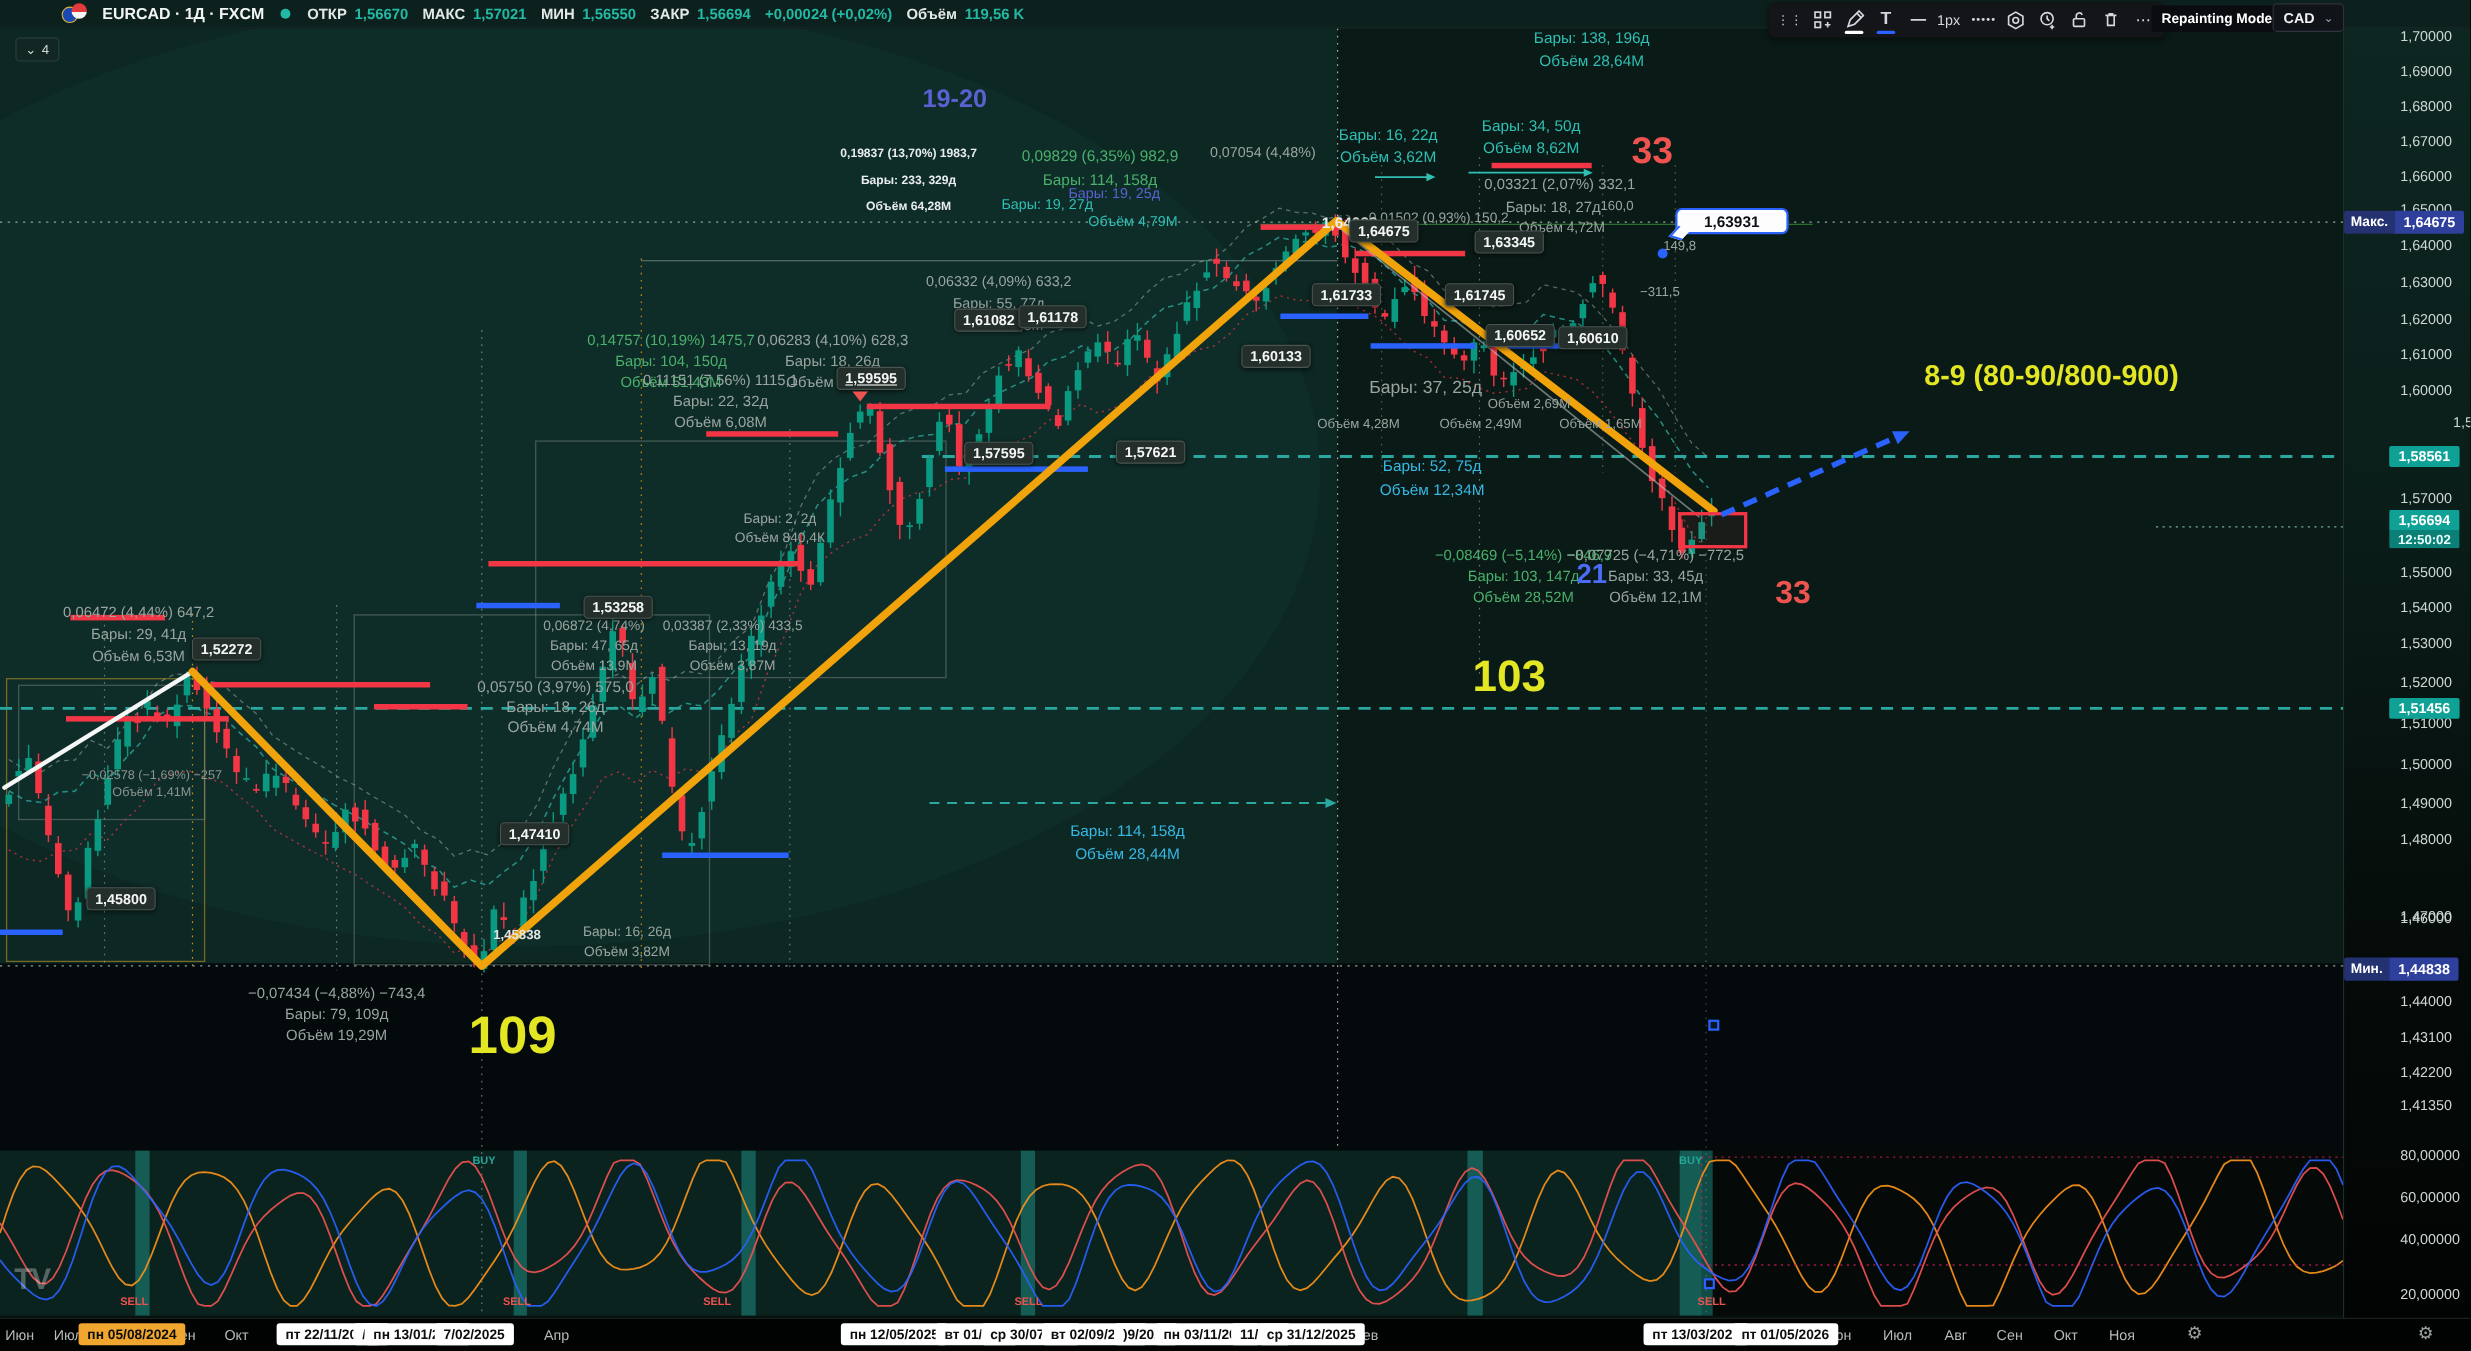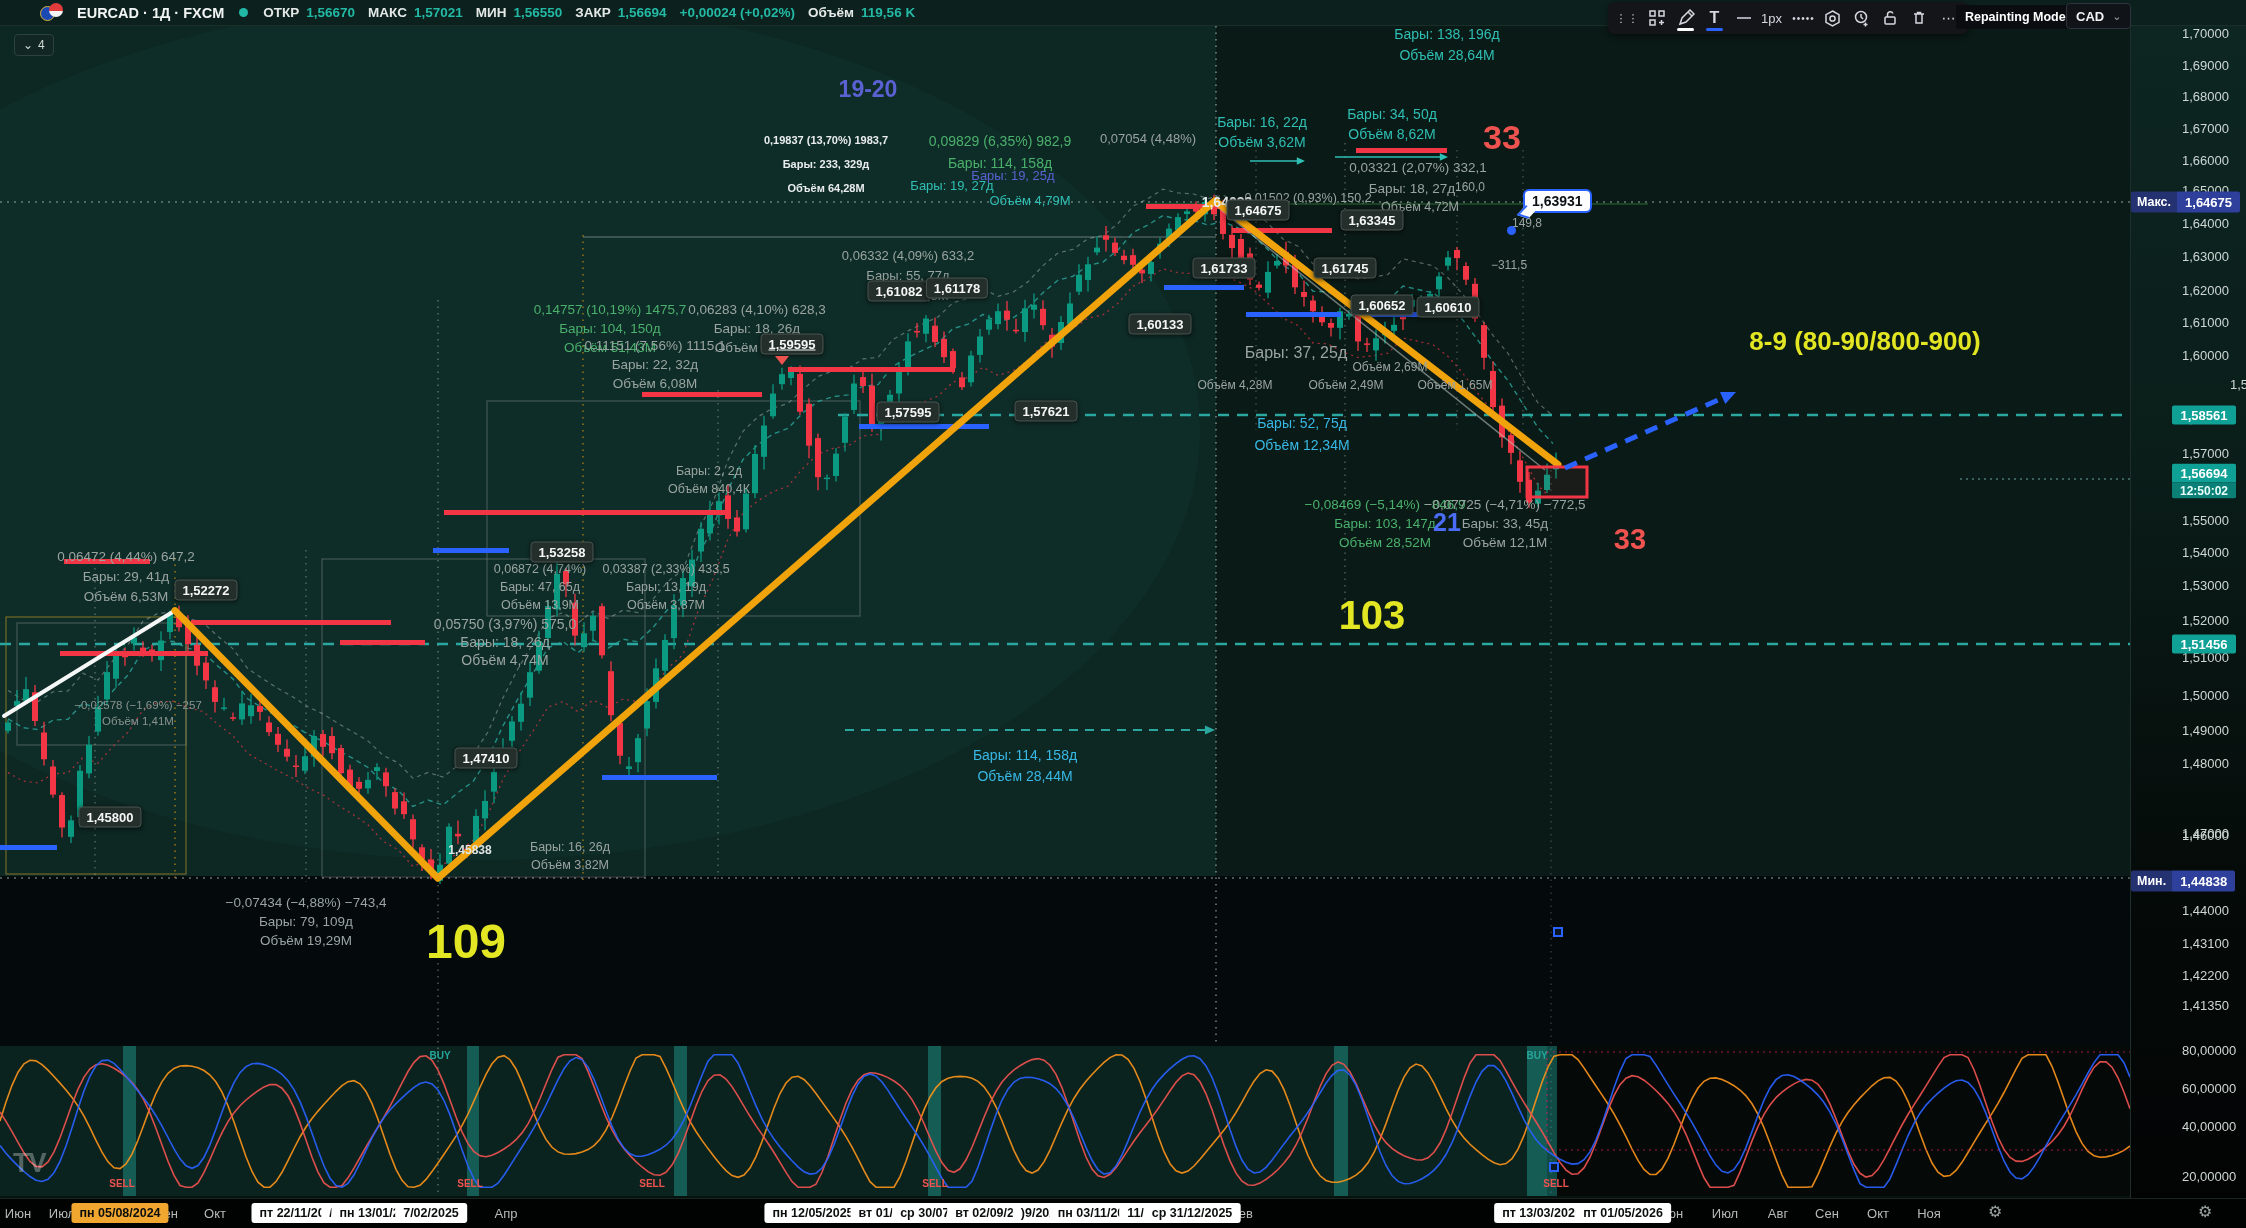--- a/index.html
+++ b/index.html
@@ -1,21 +1,21 @@
 <!DOCTYPE html>
 <html><head>
 <meta charset="utf-8">
 <style>
   html,body{margin:0;padding:0;background:#000;}
   #app{position:relative;width:2246px;height:1228px;background:#07110e;overflow:hidden;
        font-family:"Liberation Sans",sans-serif;-webkit-font-smoothing:antialiased;}
   #cv{position:absolute;left:0;top:0;z-index:1;}
   
   .hdr{position:absolute;left:0;top:0;width:2246px;height:26px;display:flex;align-items:center;gap:7px;
-       padding-left:40px;box-sizing:border-box;background:#0c211d;border-bottom:1px solid rgba(255,255,255,.06);
+       padding-left:56px;box-sizing:border-box;background:#0c211d;border-bottom:1px solid rgba(255,255,255,.06);
        z-index:30;font-size:13.5px;}
   .logo{position:relative;width:30px;height:20px;}
   .logo .c1{position:absolute;left:0;top:3px;width:15px;height:15px;border-radius:50%;background:#1b49b4;border:1px solid #d9b43a;box-sizing:border-box;}
   .logo .c2{position:absolute;left:9px;top:0;width:14px;height:14px;border-radius:50%;background:linear-gradient(180deg,#e23b3b 55%,#f5f5f5 55%);}
   .symbol{color:#f2f5f4;font-weight:700;font-size:14.5px;margin-right:6px;white-space:nowrap;}
   .mdot{width:9px;height:9px;border-radius:50%;background:#21b8a6;margin:0 8px 0 2px;}
   .hlabel{color:#e4e9e7;font-weight:700;white-space:nowrap;}
   .hval{color:#23b9a5;font-weight:600;white-space:nowrap;margin-right:6px;}
   
   .chip4{position:absolute;left:14px;top:34px;height:20px;padding:0 8px;background:rgba(20,40,36,.85);
@@ -32,21 +32,21 @@
            padding:5px 9px;border-radius:3px;z-index:41;white-space:nowrap;}
   .cad{position:absolute;left:2066px;top:3px;height:24px;background:#101318;border:1px solid #2e333d;border-radius:4px;
        color:#f0f2f5;font-weight:700;font-size:13px;display:flex;align-items:center;gap:8px;padding:0 9px;z-index:41;}
   .cad .chev{color:#9aa0ab;font-size:11px;font-weight:400;}
   
   .ann{position:absolute;transform:translateX(-50%);text-align:center;z-index:20;white-space:nowrap;}
   .badge{position:absolute;transform:translate(-50%,-50%);background:#242e2b;border:1px solid #4a5551;color:#f5f7f6;
          font-weight:700;font-size:13px;padding:2px 7px;border-radius:4px;z-index:21;white-space:nowrap;
          box-shadow:0 1px 4px rgba(0,0,0,.55);}
   .callout{position:absolute;background:#fdfdfd;border:2px solid #2962ff;color:#0c1015;font-weight:700;font-size:14px;
-           padding:2px 7px;border-radius:6px;z-index:22;white-space:nowrap;}
+           padding:2px 24px;border-radius:6px;z-index:22;white-space:nowrap;}
   .callout .tail{position:absolute;left:-4px;bottom:-7px;width:10px;height:10px;background:#fdfdfd;
                  border-left:2px solid #2962ff;border-bottom:2px solid #2962ff;transform:rotate(18deg) skew(-25deg);}
   .axtick{position:absolute;left:2182px;color:#ced7d3;font-size:13px;z-index:15;transform:translateY(-50%);white-space:nowrap;}
   .axgrp{position:absolute;left:2131px;display:flex;transform:translateY(-50%);z-index:16;}
   .axtag{background:#253271;color:#fff;font-weight:700;font-size:12.5px;padding:3px 6px;border-radius:2px 0 0 2px;}
   .axval{background:#2e409c;color:#fff;font-weight:700;font-size:13px;padding:3px 8px;border-radius:0 2px 2px 0;}
   .axteal{position:absolute;left:2172px;width:64px;text-align:center;background:#0fa196;color:#fff;font-weight:700;
           font-size:13px;padding:2px 0;border-radius:2px;transform:translateY(-50%);z-index:16;}
   .axcur{position:absolute;left:2172px;width:64px;text-align:center;transform:translateY(-50%);z-index:17;border-radius:2px;overflow:hidden;}
   .axcur .v{background:#0fa196;color:#fff;font-weight:700;font-size:13px;padding:2px 0;}

